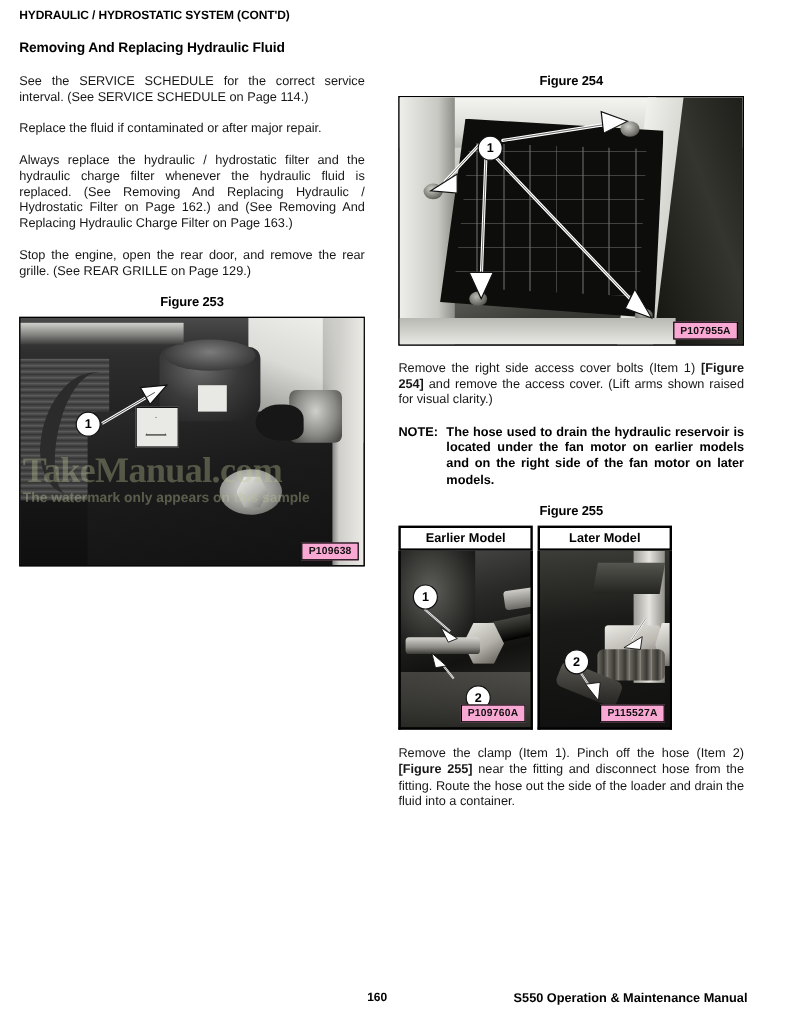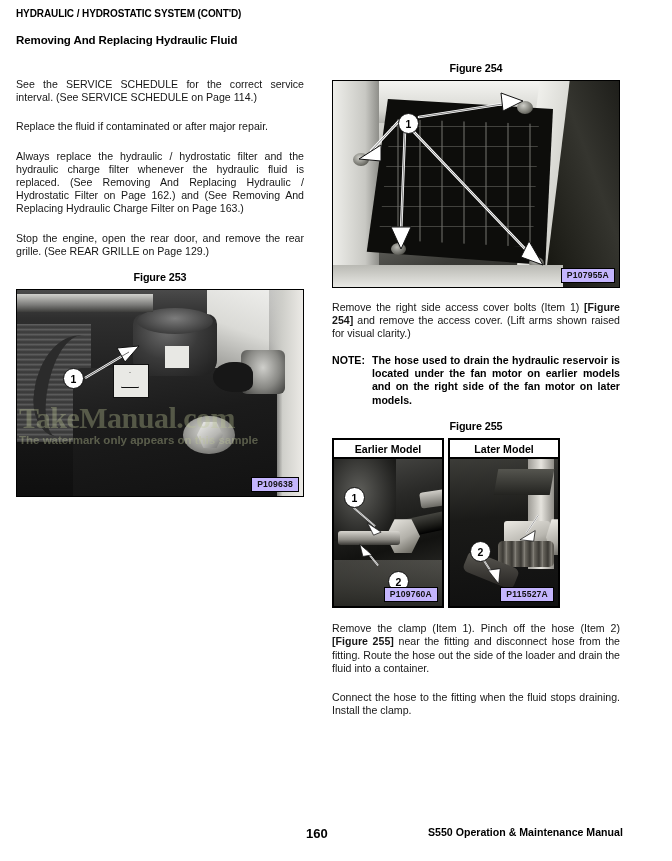--- a/index.html
+++ b/index.html
@@ -52,21 +52,21 @@
     width: 288px;
   }
   .col-right {
     position: absolute;
     left: 332px;
     top: 62px;
     width: 288px;
   }
 
   p.body {
-    margin: 16px 0 13px 0;
+    margin: 0 0 13px 0;
     font-size: 10.6px;
     line-height: 13.2px;
     text-align: justify;
     color: #161616;
   }
   p.body:last-child { margin-bottom: 0; }
   p.body b { font-weight: bold; }
 
   
   .fig-label {
@@ -81,21 +81,21 @@
   .photo {
     position: relative;
     border: 1px solid #000;
     overflow: hidden;
     background: #2a2a2a;
   }
   .photo .pnum {
     position: absolute;
     right: 4px;
     bottom: 4px;
-    background: #c4b5fd;
+    background: #f9a8d4;
     border: 1px solid #000;
     font-size: 8.6px;
     font-weight: bold;
     letter-spacing: 0.2px;
     padding: 1px 5px 1px 5px;
     line-height: 11px;
     color: #111;
     z-index: 20;
   }
 
@@ -197,21 +197,21 @@
     overflow: hidden;
     box-sizing: border-box;
     background: #1d1d1d;
   }
 
   
   .footer-page {
     position: absolute;
     left: 306px;
     top: 826px;
-    font-size: 13px;
+    font-size: 10px;
     font-weight: bold;
     text-align: right;
   }
   .footer-title {
     position: absolute;
     left: 428px;
     top: 826px;
     font-size: 10.6px;
     font-weight: bold;
     white-space: nowrap;
@@ -449,19 +449,18 @@
           <div class="callout" style="left:110px;top:42px;">1</div>
           <div class="callout" style="left:20px;top:82px;">2</div>
 
           <div class="pnum">P115527A</div>
         </div>
       </div>
     </div>
 
     <p class="body" style="margin-top:14px;"><span>Remove the clamp (Item 1). Pinch off the hose (Item 2) </span><b>[Figure 255]</b><span> near the fitting and disconnect hose from the fitting. Route the hose out the side of the loader and drain the fluid into a container.</span></p>
 
-    <p class="body">Connect the hose to the fitting when the fluid stops draining. Install the clamp.</p>
   </div>
 
   <div class="footer-page">160</div>
   <div class="footer-title">S550 Operation &amp; Maintenance Manual</div>
 
 </div>
 
 </body></html>

